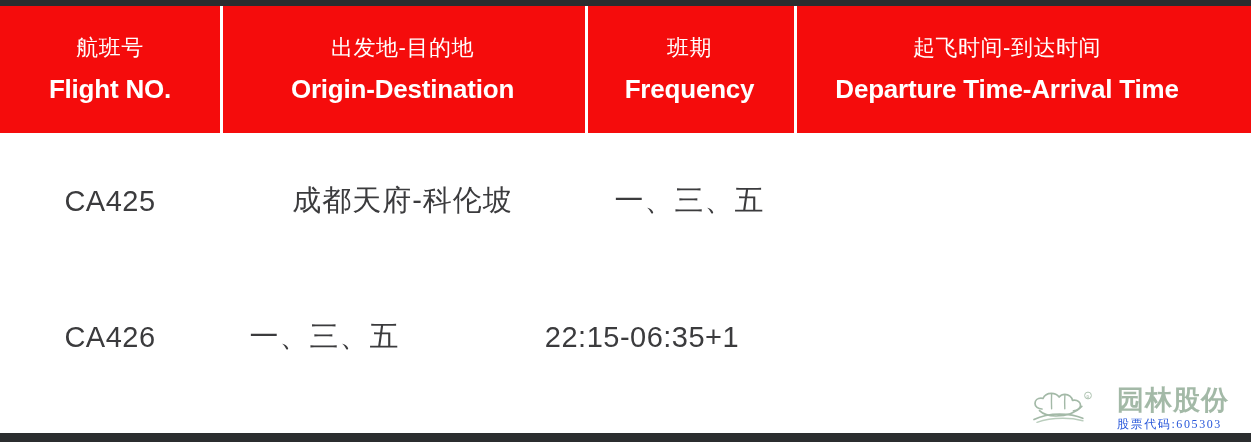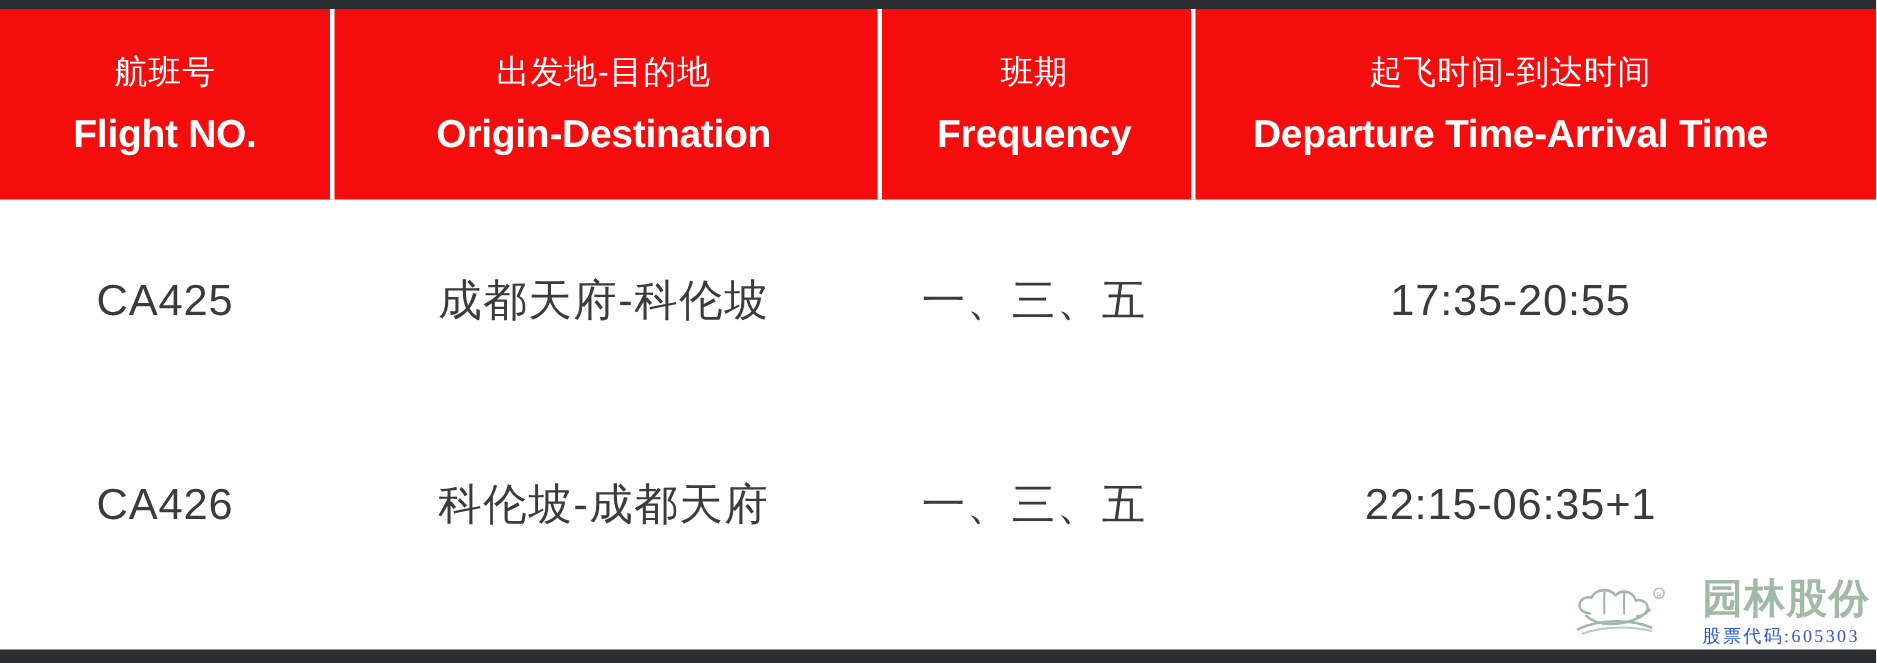--- a/index.html
+++ b/index.html
@@ -116,21 +116,21 @@
     letter-spacing: 0.5px;
     white-space: nowrap;
   }
   .td-cjk {
     letter-spacing: 1px;
   }
 
   
   .brand {
     position: absolute;
-    right: 4px;
+    right: 22px;
     bottom: 12px;
     display: flex;
     align-items: center;
     gap: 8px;
     opacity: 0.95;
   }
   .brand-mark {
     width: 78px;
     height: 40px;
     flex: 0 0 auto;
@@ -188,26 +188,24 @@
     </div>
 
   </div>
 
   <div class="table-body">
 
     <div class="tr">
       <div class="td col-flight">CA425</div>
       <div class="td td-cjk col-route">成都天府-科伦坡</div>
       <div class="td td-cjk col-freq">一、三、五</div>
-      <div class="td col-time">17:35-20:55</div>
     </div>
 
     <div class="tr">
       <div class="td col-flight">CA426</div>
-      <div class="td td-cjk col-route">科伦坡-成都天府</div>
       <div class="td td-cjk col-freq">一、三、五</div>
       <div class="td col-time">22:15-06:35+1</div>
     </div>
 
   </div>
 
   <div class="brand">
 
     <div class="brand-mark">
       <svg width="78" height="40" viewBox="0 0 78 40" fill="none" aria-hidden="true">

